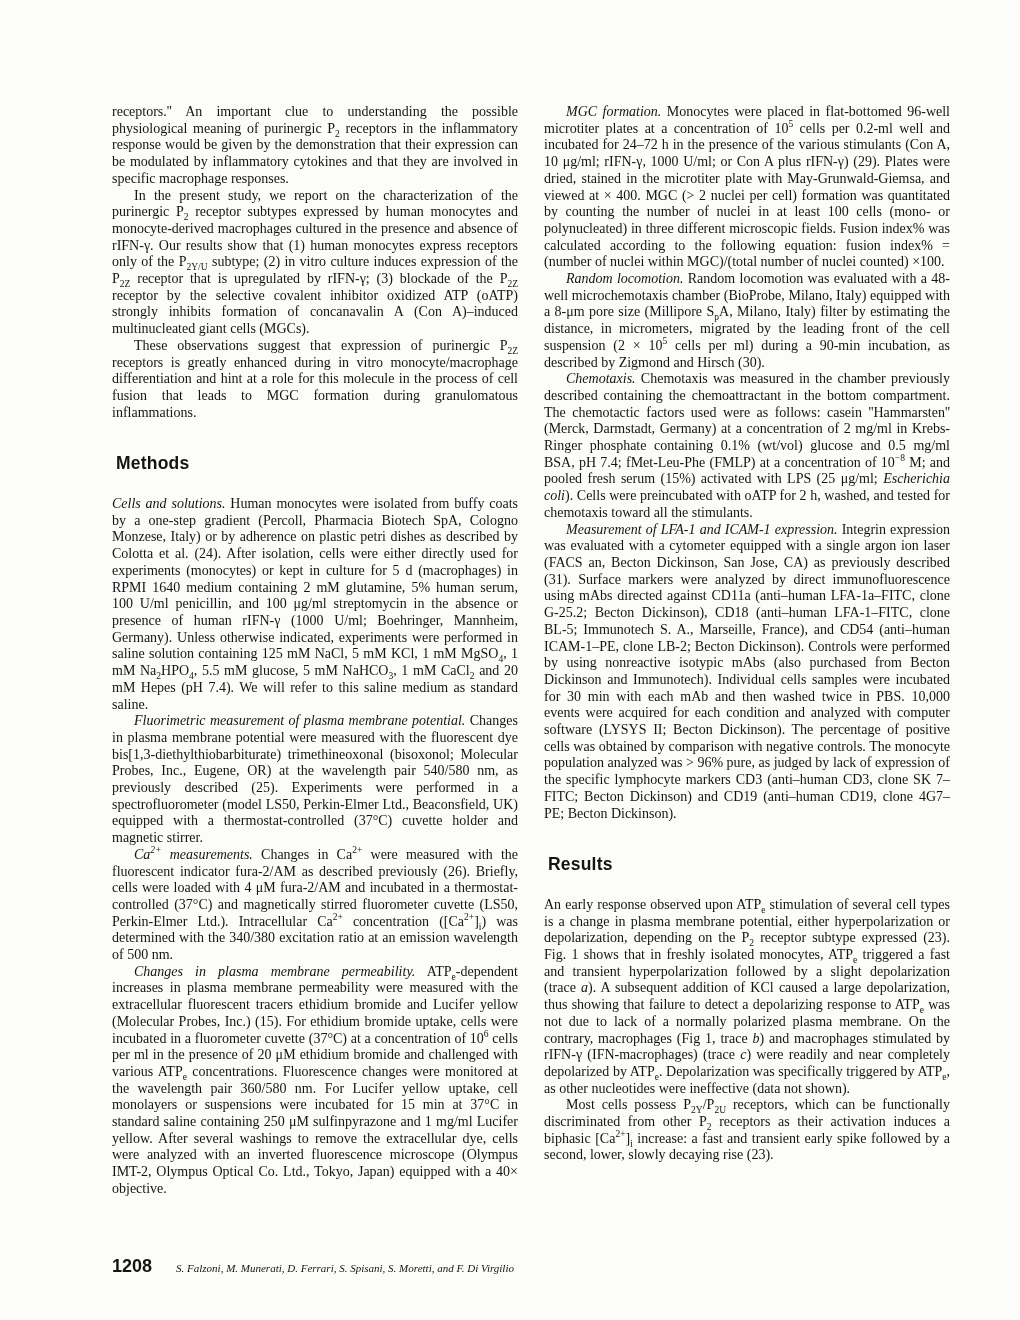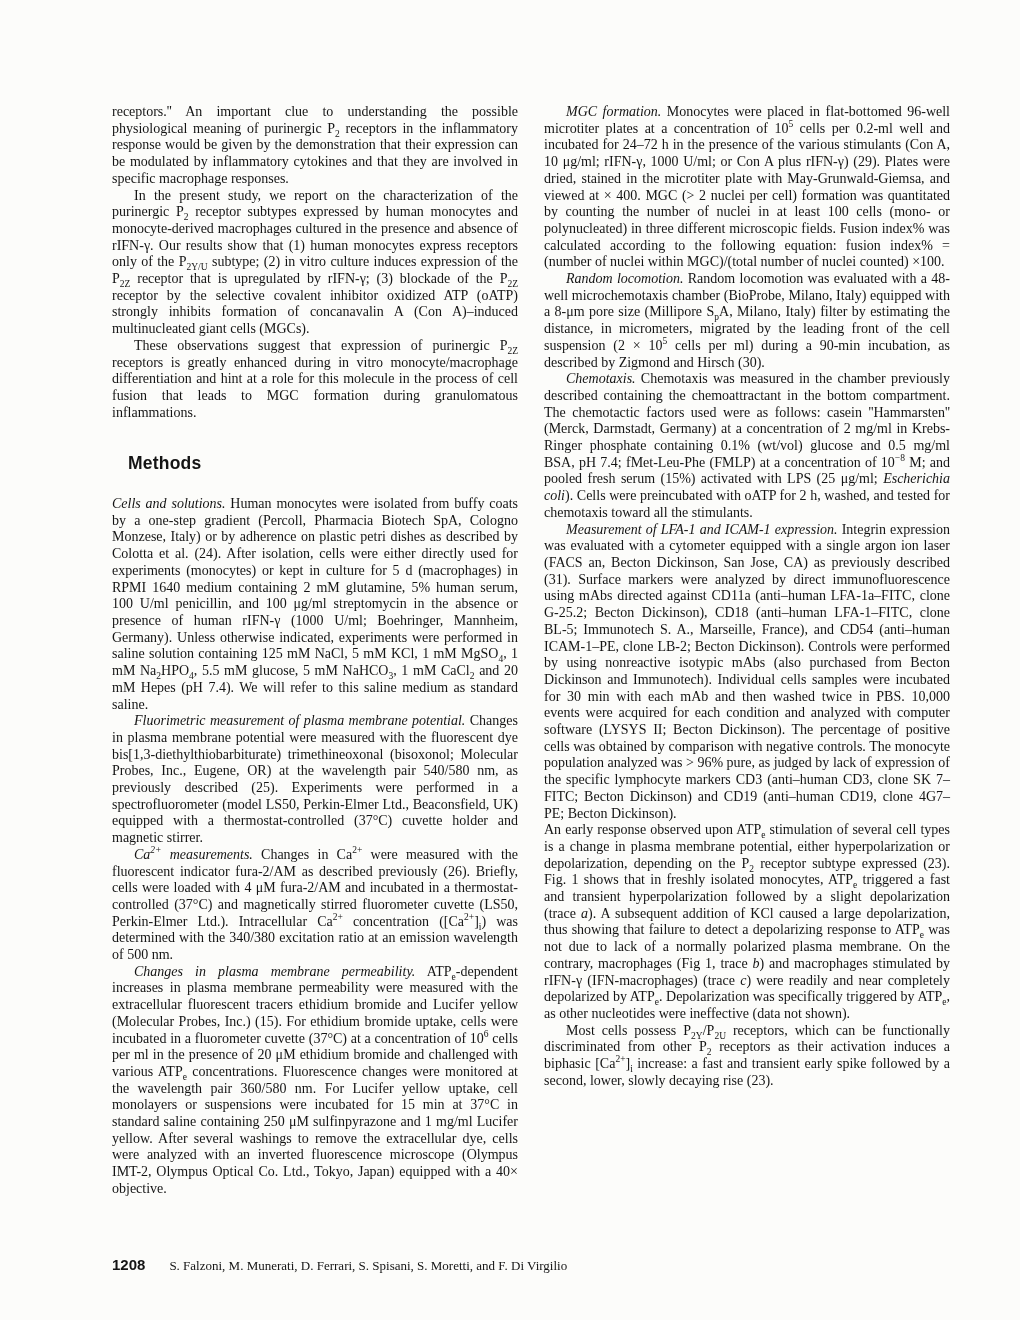--- a/index.html
+++ b/index.html
@@ -28,39 +28,40 @@
     text-align: justify;
   }
   .para { margin: 0; }
   .para.indent { text-indent: 22px; }
   .lead { font-style: italic; }
   .section-heading {
     font-family: "Liberation Sans", sans-serif;
     font-weight: 700;
     font-size: 17.5px;
     letter-spacing: 0.2px;
-    margin: 34px 0 24px 16px;
+    margin: 34px 0 24px 4px;
     text-align: left;
   }
   sub, sup { font-size: 68%; line-height: 0; }
   .footer {
     position: absolute;
     top: 1256px; left: 112px;
     display: flex;
     align-items: baseline;
     white-space: nowrap;
   }
   .page-number {
     font-family: "Liberation Sans", sans-serif;
     font-weight: 700;
-    font-size: 15px;
+    font-size: 18px;
     margin-right: 24px;
   }
   .authors {
-    font-size: 13px;
+    font-style: italic;
+    font-size: 11px;
   }
 </style>
 </head>
 <body>
 
 <div class="page">
   <div class="columns">
     <div class="col">
         <p class="para">receptors.'' An important clue to understanding the possible physiological meaning of purinergic P<sub>2</sub> receptors in the inflammatory response would be given by the demonstration that their expression can be modulated by inflammatory cytokines and that they are involved in specific macrophage responses.</p>
         <p class="para indent">In the present study, we report on the characterization of the purinergic P<sub>2</sub> receptor subtypes expressed by human monocytes and monocyte-derived macrophages cultured in the presence and absence of rIFN-γ. Our results show that (1) human monocytes express receptors only of the P<sub>2Y/U</sub> subtype; (2) in vitro culture induces expression of the P<sub>2Z</sub> receptor that is upregulated by rIFN-γ; (3) blockade of the P<sub>2Z</sub> receptor by the selective covalent inhibitor oxidized ATP (oATP) strongly inhibits formation of concanavalin A (Con A)–induced multinucleated giant cells (MGCs).</p>
@@ -69,20 +70,21 @@
         <p class="para"><i class="lead">Cells and solutions.</i> Human monocytes were isolated from buffy coats by a one-step gradient (Percoll, Pharmacia Biotech SpA, Cologno Monzese, Italy) or by adherence on plastic petri dishes as described by Colotta et al. (24). After isolation, cells were either directly used for experiments (monocytes) or kept in culture for 5 d (macrophages) in RPMI 1640 medium containing 2 mM glutamine, 5% human serum, 100 U/ml penicillin, and 100 μg/ml streptomycin in the absence or presence of human rIFN-γ (1000 U/ml; Boehringer, Mannheim, Germany). Unless otherwise indicated, experiments were performed in saline solution containing 125 mM NaCl, 5 mM KCl, 1 mM MgSO<sub>4</sub>, 1 mM Na<sub>2</sub>HPO<sub>4</sub>, 5.5 mM glucose, 5 mM NaHCO<sub>3</sub>, 1 mM CaCl<sub>2</sub> and 20 mM Hepes (pH 7.4). We will refer to this saline medium as standard saline.</p>
         <p class="para indent"><i class="lead">Fluorimetric measurement of plasma membrane potential.</i> Changes in plasma membrane potential were measured with the fluorescent dye bis[1,3-diethylthiobarbiturate) trimethineoxonal (bisoxonol; Molecular Probes, Inc., Eugene, OR) at the wavelength pair 540/580 nm, as previously described (25). Experiments were performed in a spectrofluorometer (model LS50, Perkin-Elmer Ltd., Beaconsfield, UK) equipped with a thermostat-controlled (37°C) cuvette holder and magnetic stirrer.</p>
         <p class="para indent"><i class="lead">Ca<sup>2+</sup> measurements.</i> Changes in Ca<sup>2+</sup> were measured with the fluorescent indicator fura-2/AM as described previously (26). Briefly, cells were loaded with 4 μM fura-2/AM and incubated in a thermostat-controlled (37°C) and magnetically stirred fluorometer cuvette (LS50, Perkin-Elmer Ltd.). Intracellular Ca<sup>2+</sup> concentration ([Ca<sup>2+</sup>]<sub>i</sub>) was determined with the 340/380 excitation ratio at an emission wavelength of 500 nm.</p>
         <p class="para indent"><i class="lead">Changes in plasma membrane permeability.</i> ATP<sub>e</sub>-dependent increases in plasma membrane permeability were measured with the extracellular fluorescent tracers ethidium bromide and Lucifer yellow (Molecular Probes, Inc.) (15). For ethidium bromide uptake, cells were incubated in a fluorometer cuvette (37°C) at a concentration of 10<sup>6</sup> cells per ml in the presence of 20 μM ethidium bromide and challenged with various ATP<sub>e</sub> concentrations. Fluorescence changes were monitored at the wavelength pair 360/580 nm. For Lucifer yellow uptake, cell monolayers or suspensions were incubated for 15 min at 37°C in standard saline containing 250 μM sulfinpyrazone and 1 mg/ml Lucifer yellow. After several washings to remove the extracellular dye, cells were analyzed with an inverted fluorescence microscope (Olympus IMT-2, Olympus Optical Co. Ltd., Tokyo, Japan) equipped with a 40× objective.</p>
       </div>
     <div class="col">
         <p class="para indent"><i class="lead">MGC formation.</i> Monocytes were placed in flat-bottomed 96-well microtiter plates at a concentration of 10<sup>5</sup> cells per 0.2-ml well and incubated for 24–72 h in the presence of the various stimulants (Con A, 10 μg/ml; rIFN-γ, 1000 U/ml; or Con A plus rIFN-γ) (29). Plates were dried, stained in the microtiter plate with May-Grunwald-Giemsa, and viewed at × 400. MGC (&gt; 2 nuclei per cell) formation was quantitated by counting the number of nuclei in at least 100 cells (mono- or polynucleated) in three different microscopic fields. Fusion index% was calculated according to the following equation: fusion index% = (number of nuclei within MGC)/(total number of nuclei counted) ×100.</p>
         <p class="para indent"><i class="lead">Random locomotion.</i> Random locomotion was evaluated with a 48-well microchemotaxis chamber (BioProbe, Milano, Italy) equipped with a 8-μm pore size (Millipore S<sub>p</sub>A, Milano, Italy) filter by estimating the distance, in micrometers, migrated by the leading front of the cell suspension (2 × 10<sup>5</sup> cells per ml) during a 90-min incubation, as described by Zigmond and Hirsch (30).</p>
         <p class="para indent"><i class="lead">Chemotaxis.</i> Chemotaxis was measured in the chamber previously described containing the chemoattractant in the bottom compartment. The chemotactic factors used were as follows: casein ''Hammarsten'' (Merck, Darmstadt, Germany) at a concentration of 2 mg/ml in Krebs-Ringer phosphate containing 0.1% (wt/vol) glucose and 0.5 mg/ml BSA, pH 7.4; fMet-Leu-Phe (FMLP) at a concentration of 10<sup>−8</sup> M; and pooled fresh serum (15%) activated with LPS (25 μg/ml; <i>Escherichia coli</i>). Cells were preincubated with oATP for 2 h, washed, and tested for chemotaxis toward all the stimulants.</p>
         <p class="para indent"><i class="lead">Measurement of LFA-1 and ICAM-1 expression.</i> Integrin expression was evaluated with a cytometer equipped with a single argon ion laser (FACS an, Becton Dickinson, San Jose, CA) as previously described (31). Surface markers were analyzed by direct immunofluorescence using mAbs directed against CD11a (anti–human LFA-1a–FITC, clone G-25.2; Becton Dickinson), CD18 (anti–human LFA-1–FITC, clone BL-5; Immunotech S. A., Marseille, France), and CD54 (anti–human ICAM-1–PE, clone LB-2; Becton Dickinson). Controls were performed by using nonreactive isotypic mAbs (also purchased from Becton Dickinson and Immunotech). Individual cells samples were incubated for 30 min with each mAb and then washed twice in PBS. 10,000 events were acquired for each condition and analyzed with computer software (LYSYS II; Becton Dickinson). The percentage of positive cells was obtained by comparison with negative controls. The monocyte population analyzed was &gt; 96% pure, as judged by lack of expression of the specific lymphocyte markers CD3 (anti–human CD3, clone SK 7–FITC; Becton Dickinson) and CD19 (anti–human CD19, clone 4G7–PE; Becton Dickinson).</p>
+        <h2 class="section-heading">Results</h2>
         <p class="para">An early response observed upon ATP<sub>e</sub> stimulation of several cell types is a change in plasma membrane potential, either hyperpolarization or depolarization, depending on the P<sub>2</sub> receptor subtype expressed (23). Fig. 1 shows that in freshly isolated monocytes, ATP<sub>e</sub> triggered a fast and transient hyperpolarization followed by a slight depolarization (trace <i>a</i>). A subsequent addition of KCl caused a large depolarization, thus showing that failure to detect a depolarizing response to ATP<sub>e</sub> was not due to lack of a normally polarized plasma membrane. On the contrary, macrophages (Fig 1, trace <i>b</i>) and macrophages stimulated by rIFN-γ (IFN-macrophages) (trace <i>c</i>) were readily and near completely depolarized by ATP<sub>e</sub>. Depolarization was specifically triggered by ATP<sub>e</sub>, as other nucleotides were ineffective (data not shown).</p>
         <p class="para indent">Most cells possess P<sub>2Y</sub>/P<sub>2U</sub> receptors, which can be functionally discriminated from other P<sub>2</sub> receptors as their activation induces a biphasic [Ca<sup>2+</sup>]<sub>i</sub> increase: a fast and transient early spike followed by a second, lower, slowly decaying rise (23).</p>
       </div>
   </div>
   <div class="footer">
     <span class="page-number">1208</span>
     <span class="authors">S. Falzoni, M. Munerati, D. Ferrari, S. Spisani, S. Moretti, and F. Di Virgilio</span>
   </div>
 </div>
 

